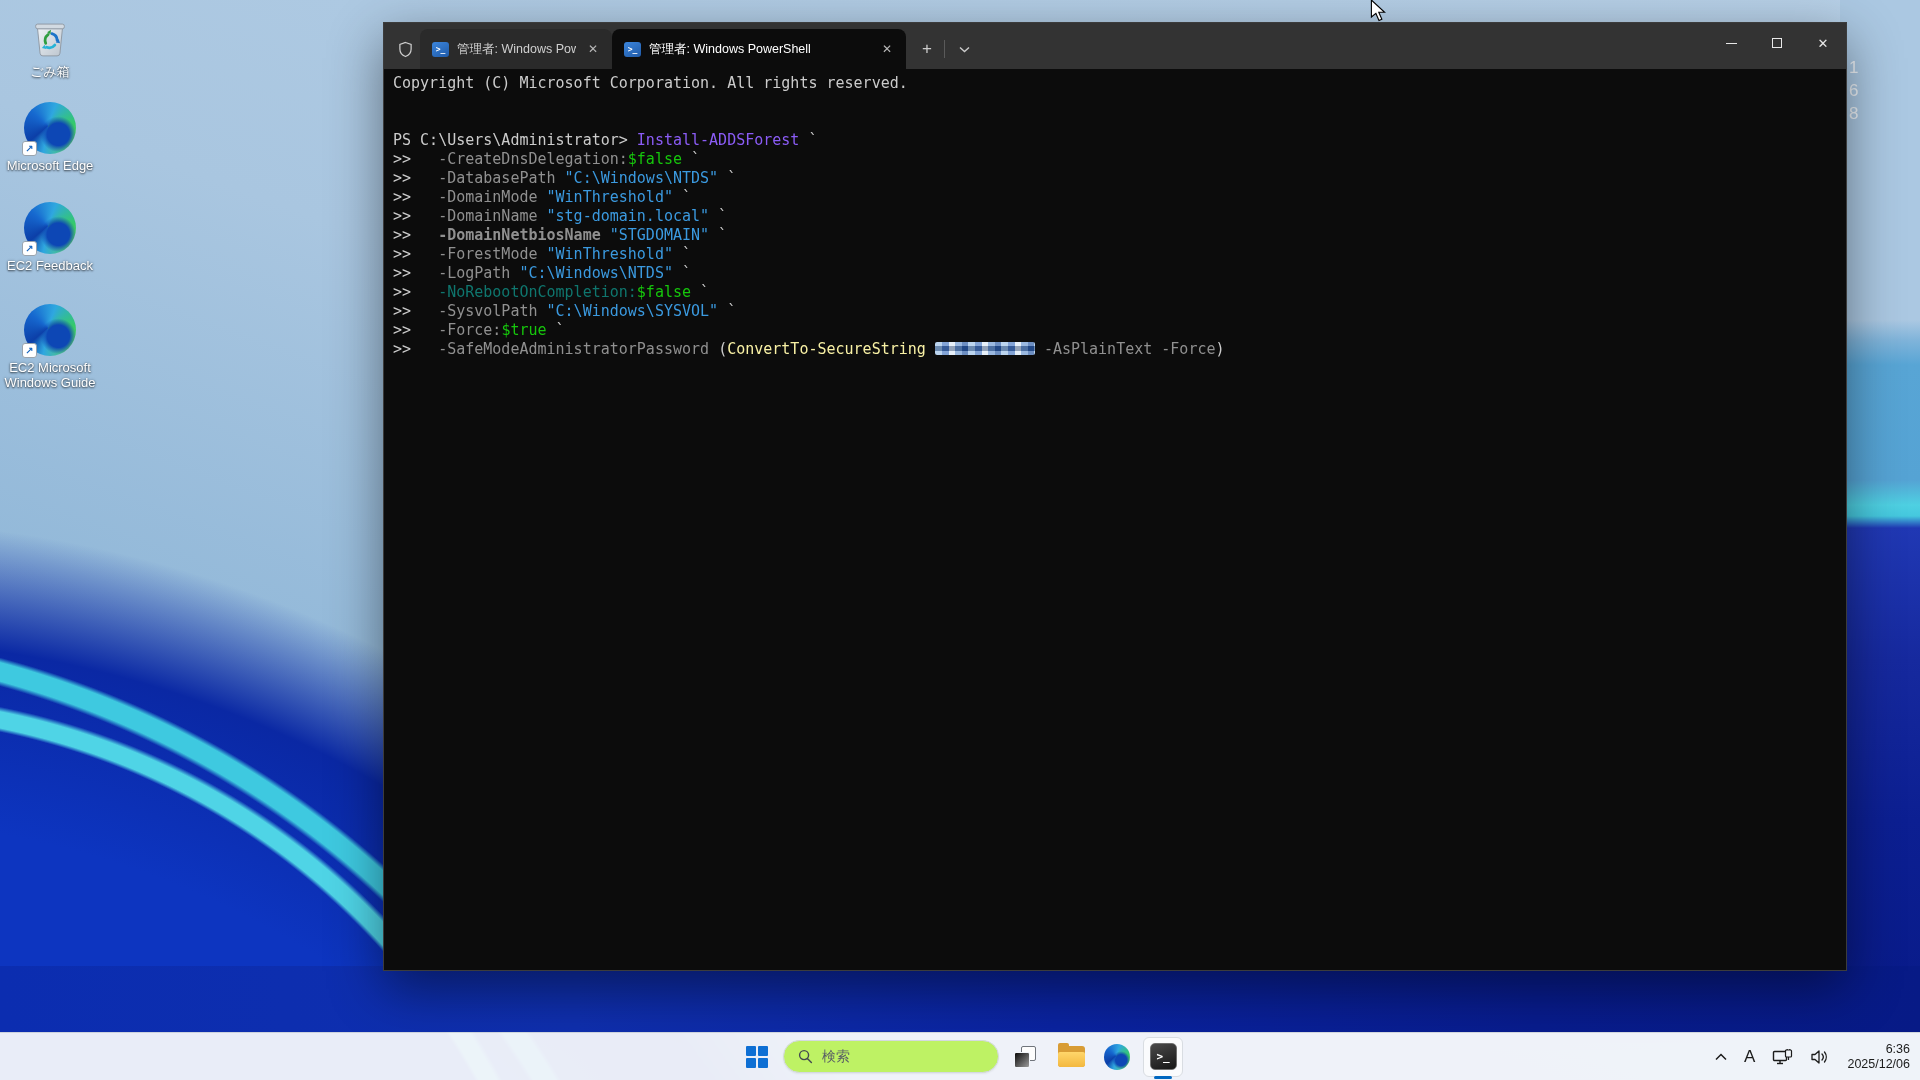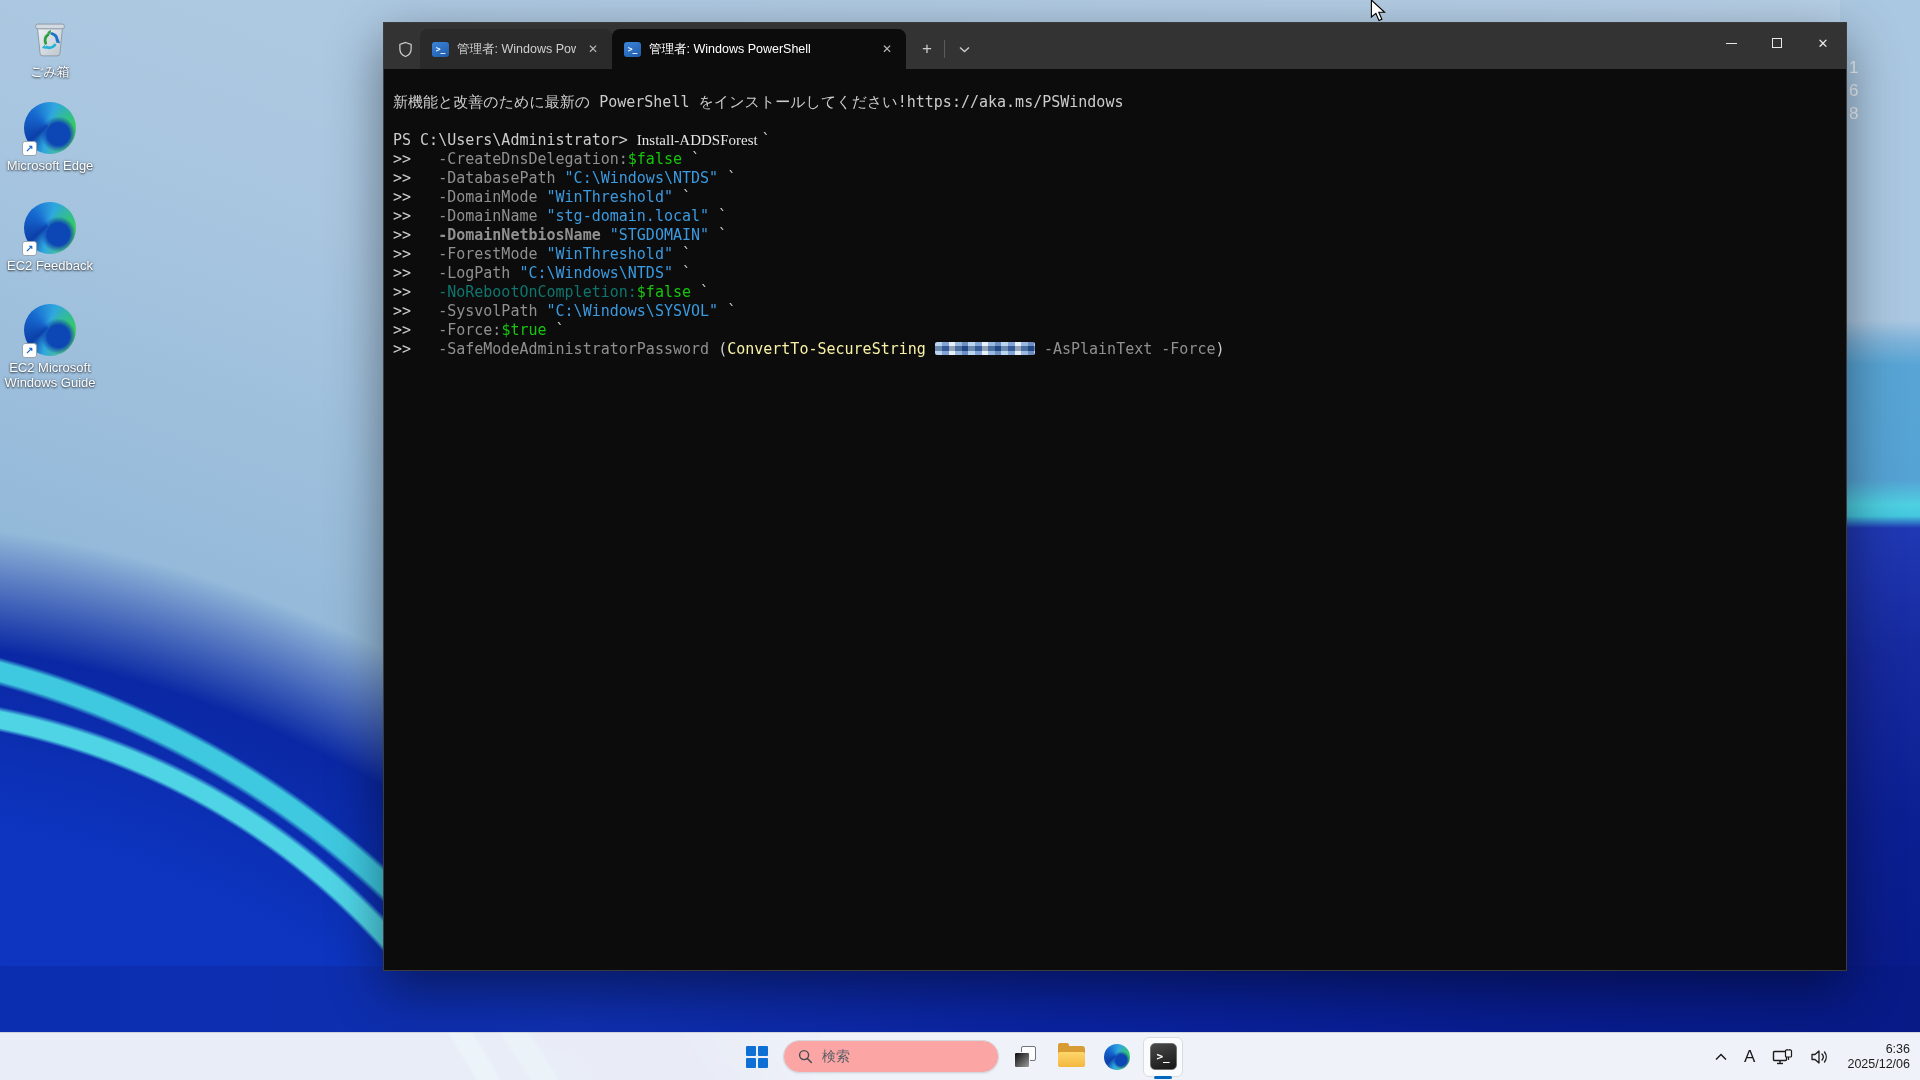--- a/index.html
+++ b/index.html
@@ -60,21 +60,21 @@
       repeating-linear-gradient(0deg, rgba(255,255,255,.30) 0 4px, rgba(10,30,70,.35) 4px 9px),
       repeating-linear-gradient(90deg, #9fc3e8 0 7px, #4d7cc4 7px 14px, #dce9f6 14px 20px, #6f9ad2 20px 27px, #2e5ea8 27px 33px);
     filter:blur(.7px); }
 
   
   .taskbar { position:absolute; left:0; top:1032px; width:1920px; height:48px; background:rgba(242,245,250,.96); border-top:1px solid rgba(120,130,140,.25); display:flex; align-items:center; }
   .tb-center { position:absolute; left:50%; transform:translateX(-50%); display:flex; align-items:center; gap:6px; height:48px; }
   .tb-item { width:40px; height:40px; border-radius:6px; display:flex; align-items:center; justify-content:center; position:relative; }
   .start-grid { width:22px; height:22px; display:grid; grid-template-columns:10px 10px; grid-template-rows:10px 10px; gap:2px; }
   .start-grid i { background:#0e6fd4; border-radius:1px; }
-  .search-pill { width:216px; height:33px; background:#fca5a5; border:1px solid #d4d9e0; border-radius:17px; display:flex; align-items:center; gap:9px; padding:0 14px; box-shadow:0 1px 2px rgba(0,0,0,.06); }
+  .search-pill { width:216px; height:33px; background:#bef264; border:1px solid #d4d9e0; border-radius:17px; display:flex; align-items:center; gap:9px; padding:0 14px; box-shadow:0 1px 2px rgba(0,0,0,.06); }
   .search-pill .stext { font-size:14px; color:#5a5f66; }
   .tv-icon { width:24px; height:24px; position:relative; }
   .tv-back { position:absolute; right:1px; top:1px; width:15px; height:15px; background:#fdfdfd; border:1px solid #70757c; border-radius:2px; }
   .tv-front { position:absolute; left:1px; bottom:1px; width:16px; height:16px; background:linear-gradient(135deg,#0c0c0c,#9b9b9b); border:1px solid #f2f5fa; border-radius:2px; }
   .folder-icon { width:27px; height:21px; position:relative; }
   .folder-back { position:absolute; inset:0; background:#d89c35; border-radius:2px 3px 3px 3px; }
   .folder-back:before { content:""; position:absolute; left:0; top:-3px; width:11px; height:5px; background:#d89c35; border-radius:2px 2px 0 0; }
   .folder-front { position:absolute; left:0; bottom:0; width:27px; height:15px; background:linear-gradient(180deg,#ffd66b,#f3b83f); border-radius:2px 2px 3px 3px; }
   .tb-edge { width:26px; height:26px; }
   .term-chip { width:27px; height:27px; border-radius:5px; background:linear-gradient(160deg,#4a4a4a,#161616); border:1px solid #6f6f6f; color:#fff; font-family:"DejaVu Sans Mono",monospace; font-size:11px; font-weight:bold; display:flex; align-items:center; justify-content:center; }
@@ -177,24 +177,24 @@
       <div class="wc">
           <span class="box"></span>
         </div>
       <div class="wc close">
           <span>✕</span>
         </div>
     </div>
   </div>
 
   <div class="term-body">
+      <div class="tline"><span style="color: rgb(204, 204, 204);">Copyright (C) Microsoft Corporation. All rights reserved.</span></div>
       <div class="tline"> </div>
-      <div class="tline"><span style="color: rgb(204, 204, 204);">新機能と改善のために最新の PowerShell をインストールしてください!https://aka.ms/PSWindows</span></div>
       <div class="tline"> </div>
-      <div class="tline"><span style="color: rgb(204, 204, 204);">PS C:\Users\Administrator&gt; </span><span style="color: #e5e5e5; font-family: Liberation Serif, serif;">Install-ADDSForest </span><span style="color: rgb(204, 204, 204);">`</span></div>
+      <div class="tline"><span style="color: rgb(204, 204, 204);">PS C:\Users\Administrator&gt; </span><span style="color: #8b5cf6;">Install-ADDSForest </span><span style="color: rgb(204, 204, 204);">`</span></div>
       <div class="tline"><span style="color: rgb(204, 204, 204);">&gt;&gt;   </span><span style="color: rgb(144, 144, 144);">-CreateDnsDelegation:</span><span style="color: rgb(22, 198, 12);">$false</span><span style="color: rgb(204, 204, 204);"> `</span></div>
       <div class="tline"><span style="color: rgb(204, 204, 204);">&gt;&gt;   </span><span style="color: rgb(144, 144, 144);">-DatabasePath </span><span style="color: rgb(59, 154, 224);">"C:\Windows\NTDS"</span><span style="color: rgb(204, 204, 204);"> `</span></div>
       <div class="tline"><span style="color: rgb(204, 204, 204);">&gt;&gt;   </span><span style="color: rgb(144, 144, 144);">-DomainMode </span><span style="color: rgb(59, 154, 224);">"WinThreshold"</span><span style="color: rgb(204, 204, 204);"> `</span></div>
       <div class="tline"><span style="color: rgb(204, 204, 204);">&gt;&gt;   </span><span style="color: rgb(144, 144, 144);">-DomainName </span><span style="color: rgb(59, 154, 224);">"stg-domain.local"</span><span style="color: rgb(204, 204, 204);"> `</span></div>
       <div class="tline"><span style="color: rgb(204, 204, 204);">&gt;&gt;   </span><span style="color: rgb(144, 144, 144); font-weight: bold;">-DomainNetbiosName </span><span style="color: rgb(59, 154, 224);">"STGDOMAIN"</span><span style="color: rgb(204, 204, 204);"> `</span></div>
       <div class="tline"><span style="color: rgb(204, 204, 204);">&gt;&gt;   </span><span style="color: rgb(144, 144, 144);">-ForestMode </span><span style="color: rgb(59, 154, 224);">"WinThreshold"</span><span style="color: rgb(204, 204, 204);"> `</span></div>
       <div class="tline"><span style="color: rgb(204, 204, 204);">&gt;&gt;   </span><span style="color: rgb(144, 144, 144);">-LogPath </span><span style="color: rgb(59, 154, 224);">"C:\Windows\NTDS"</span><span style="color: rgb(204, 204, 204);"> `</span></div>
       <div class="tline"><span style="color: rgb(204, 204, 204);">&gt;&gt;   </span><span style="color: #0f766e;">-NoRebootOnCompletion:</span><span style="color: rgb(22, 198, 12);">$false</span><span style="color: rgb(204, 204, 204);"> `</span></div>
       <div class="tline"><span style="color: rgb(204, 204, 204);">&gt;&gt;   </span><span style="color: rgb(144, 144, 144);">-SysvolPath </span><span style="color: rgb(59, 154, 224);">"C:\Windows\SYSVOL"</span><span style="color: rgb(204, 204, 204);"> `</span></div>
       <div class="tline"><span style="color: rgb(204, 204, 204);">&gt;&gt;   </span><span style="color: rgb(144, 144, 144); margin-top: 36px;">-Force:</span><span style="color: rgb(22, 198, 12);">$true</span><span style="color: rgb(204, 204, 204);"> `</span></div>

